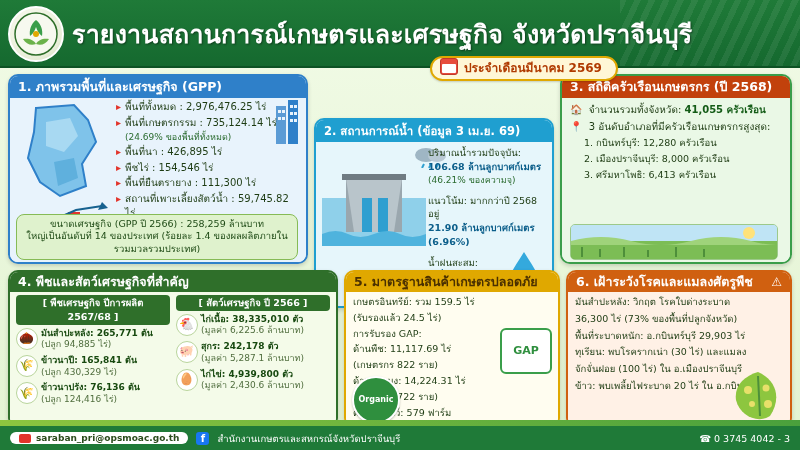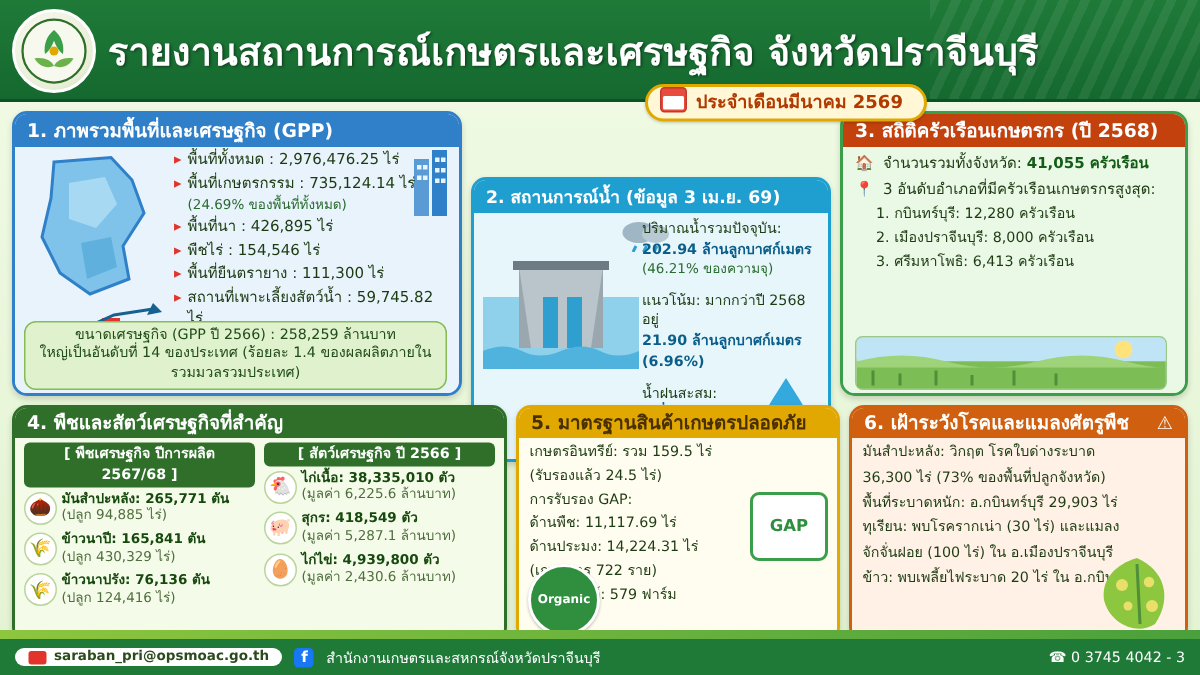--- a/index.html
+++ b/index.html
@@ -300,21 +300,21 @@
         <path d="M24 6 L80 6 L72 60 L32 60 Z" fill="#b9c5cb"></path>
         <rect x="20" y="2" width="64" height="6" fill="#6f7b82"></rect>
         <rect x="40" y="26" width="10" height="34" fill="#2f9fd0"></rect>
         <rect x="56" y="26" width="10" height="34" fill="#2f9fd0"></rect>
         <path d="M0 62 q14 -6 26 0 t26 0 t26 0 t26 0 v12 H0 Z" fill="#4fb3dd"></path>
       </svg>
 
       <div class="c2-lines">
         <div class="blk">
           <div>ปริมาณน้ำรวมปัจจุบัน:</div>
-          <b>202.94 ล้านลูกบาศก์เมตร</b>
+          <b>106.68 ล้านลูกบาศก์เมตร</b>
           <div class="sub">(46.21% ของความจุ)</div>
         </div>
         <div class="blk">
           <div>แนวโน้ม: มากกว่าปี 2568 อยู่</div>
           <b>21.90 ล้านลูกบาศก์เมตร (6.96%)</b>
         </div>
         <div class="blk">
           <div>น้ำฝนสะสม:</div>
           <b>เฉลี่ย 231.33 มม.</b>
           <div class="sub">(ตั้งแต่วันที่ 1 พ.ค. 2568)</div>
@@ -384,38 +384,39 @@
           </div>
         </div>
         <div class="c4-col">
           <div class="c4-sub">[ สัตว์เศรษฐกิจ ปี 2566 ]</div>
           <div class="c4-item">
             <div class="c4-ico">🐔</div>
             <div class="c4-txt"><b>ไก่เนื้อ: 38,335,010 ตัว</b><div class="muted">(มูลค่า 6,225.6 ล้านบาท)</div></div>
           </div>
           <div class="c4-item">
             <div class="c4-ico">🐖</div>
-            <div class="c4-txt"><b>สุกร: 418,549 ตัว</b><div class="muted">(มูลค่า 5,287.1 ล้านบาท)</div></div>
+            <div class="c4-txt"><b>สุกร: 242,178 ตัว</b><div class="muted">(มูลค่า 5,287.1 ล้านบาท)</div></div>
           </div>
           <div class="c4-item">
             <div class="c4-ico">🥚</div>
             <div class="c4-txt"><b>ไก่ไข่: 4,939,800 ตัว</b><div class="muted">(มูลค่า 2,430.6 ล้านบาท)</div></div>
           </div>
         </div>
       </div>
     </div>
   </div>
 
   <div class="card" id="card5">
     <div class="card-head">5. มาตรฐานสินค้าเกษตรปลอดภัย</div>
     <div class="card-body">
       <div class="c5-line">เกษตรอินทรีย์: รวม 159.5 ไร่</div>
       <div class="c5-line">(รับรองแล้ว 24.5 ไร่)</div>
       <div class="c5-line">การรับรอง GAP:</div>
       <div class="c5-line">ด้านพืช: 11,117.69 ไร่</div>
+      <div class="c5-line">(เกษตรกร 822 ราย)</div>
       <div class="c5-line">ด้านประมง: 14,224.31 ไร่</div>
       <div class="c5-line">(เกษตรกร 722 ราย)</div>
       <div class="c5-line">ด้านปศุสัตว์: 579 ฟาร์ม</div>
       <div class="badge-org">Organic</div>
       <div class="badge-gap">GAP</div>
     </div>
   </div>
 
   <div class="card" id="card6">
     <div class="card-head">

